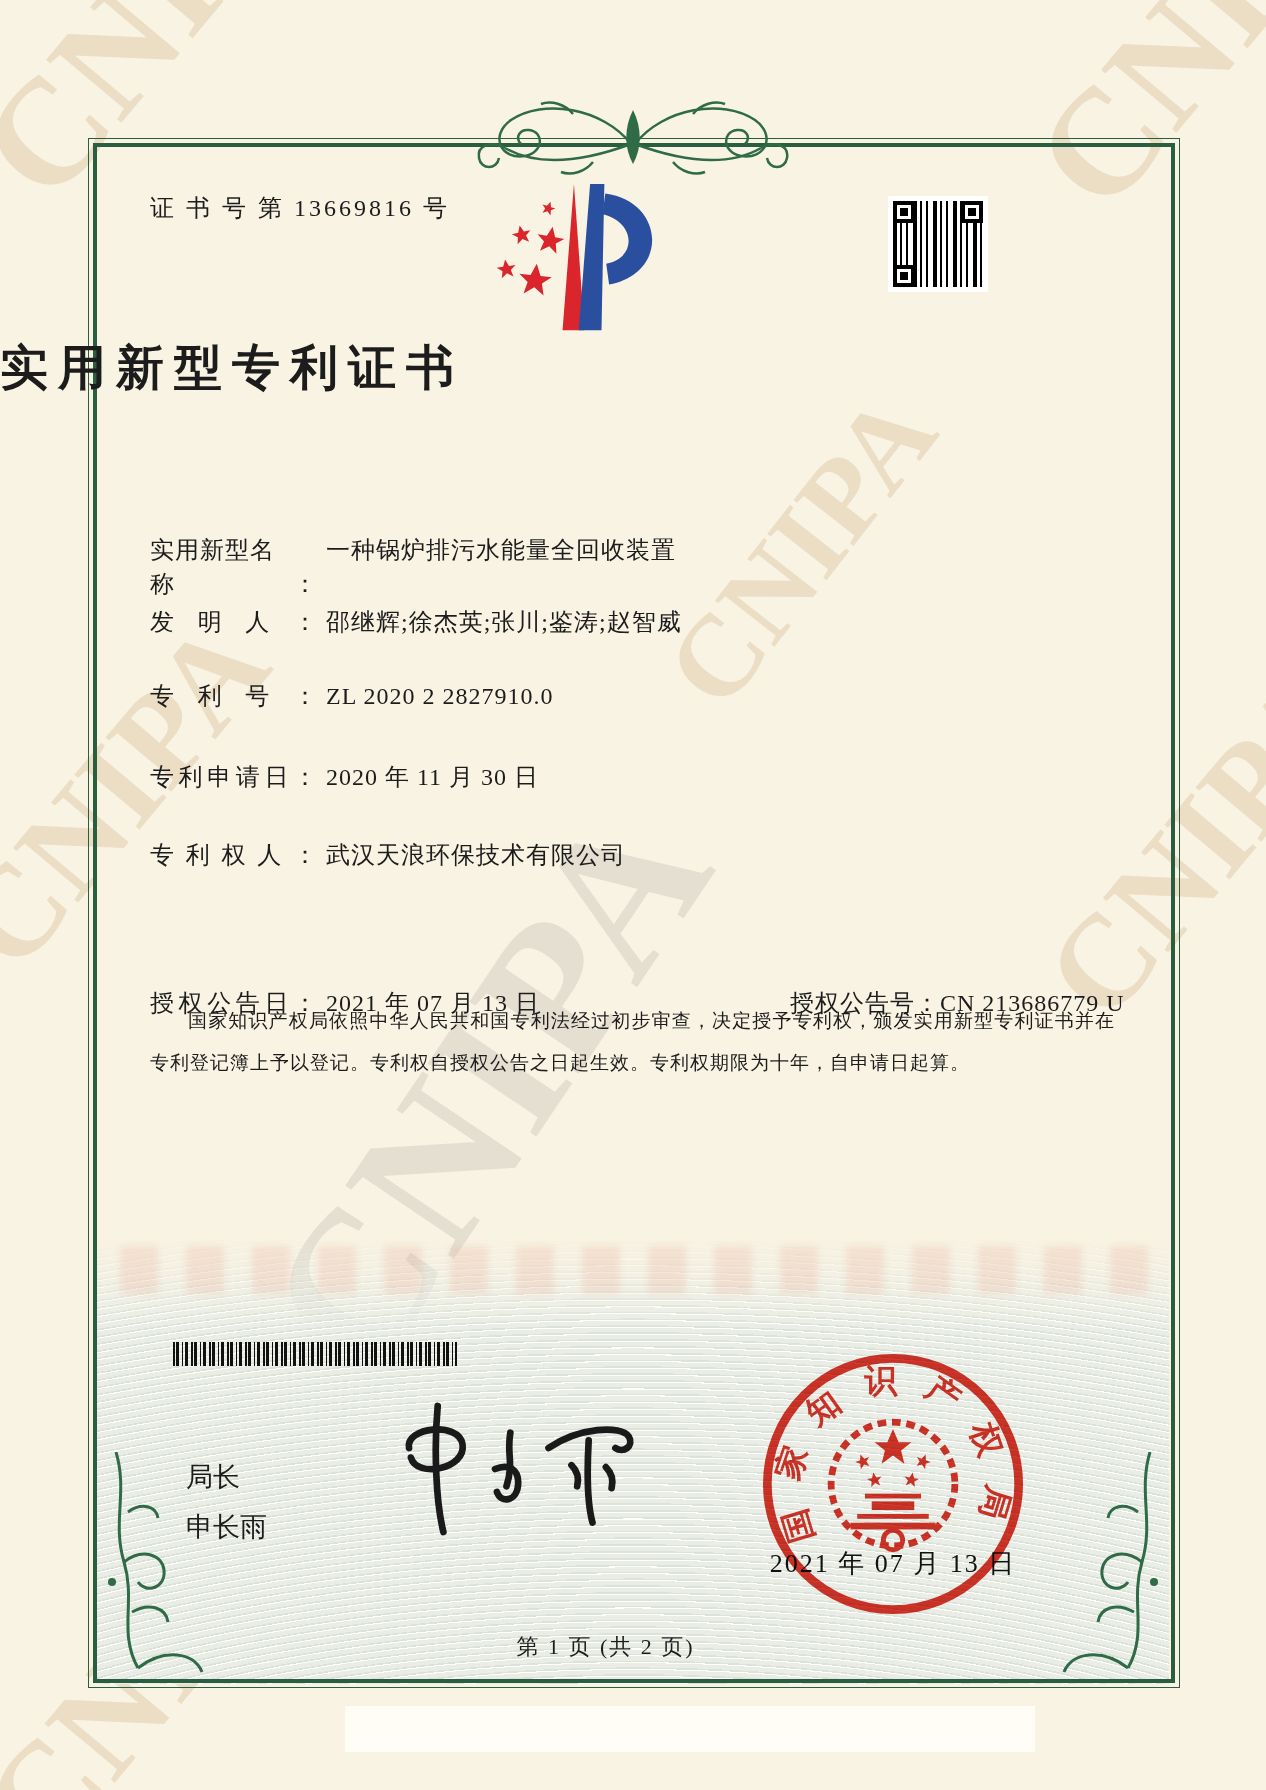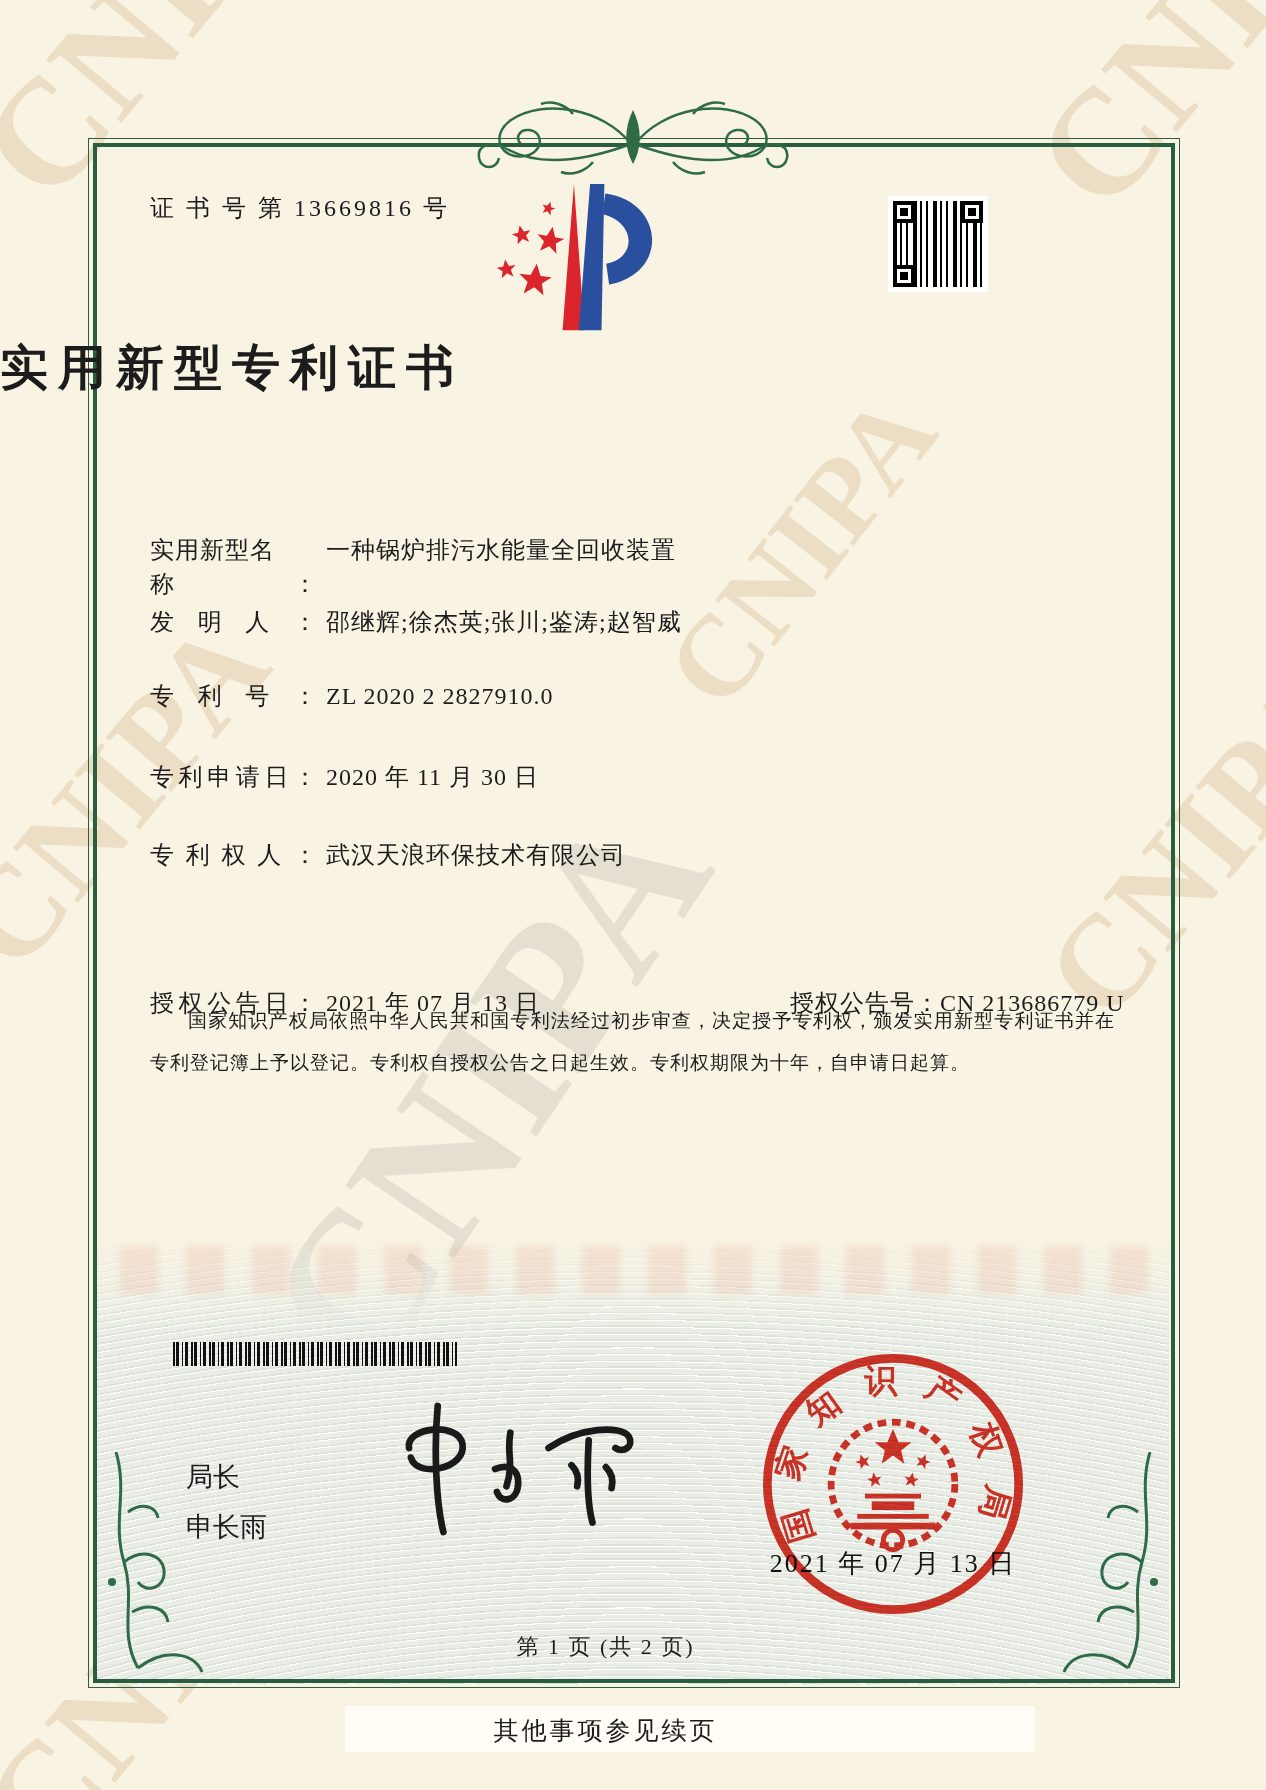--- a/index.html
+++ b/index.html
@@ -233,15 +233,14 @@
       <rect x="113" y="181" width="74" height="5"></rect>
       <rect x="106" y="190" width="88" height="7"></rect>
       <circle cx="150" cy="208" r="10" fill="none" stroke="#d8261a" stroke-width="5"></circle>
     </g>
   </svg>
   <div class="seal-date">2021 年 07 月 13 日</div>
 
   <div class="pageno">第 1 页 (共 2 页)</div>
 
   <div class="footer-strip"></div>
-  <div class="footer-note">其他事项参见续页</div>
 
 </div>
 
 </body></html>

